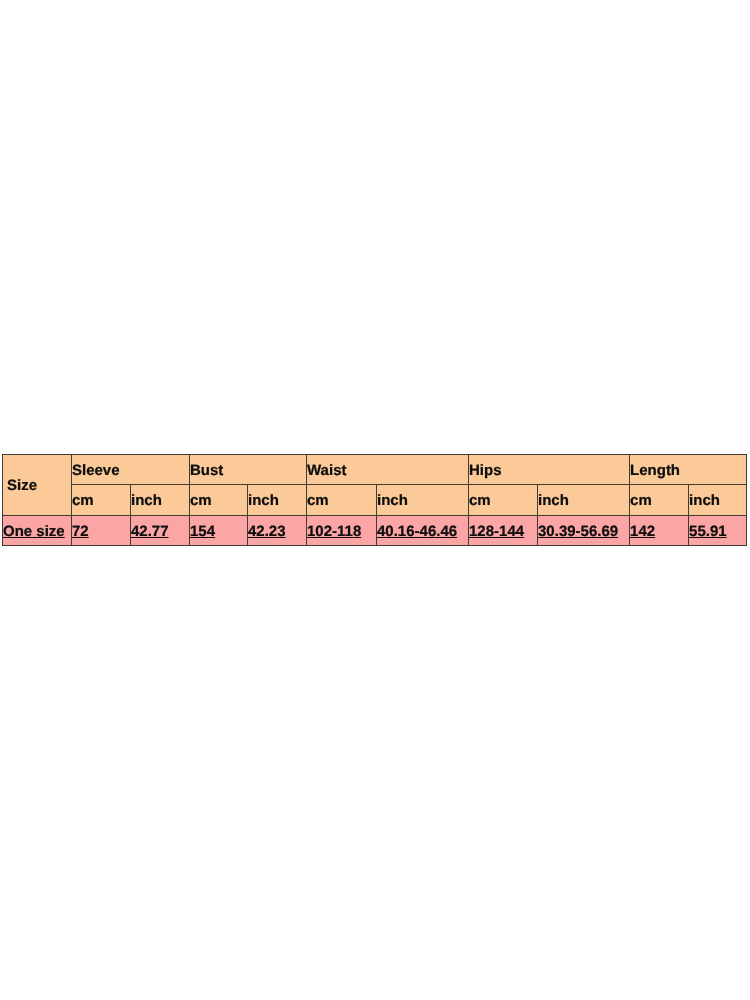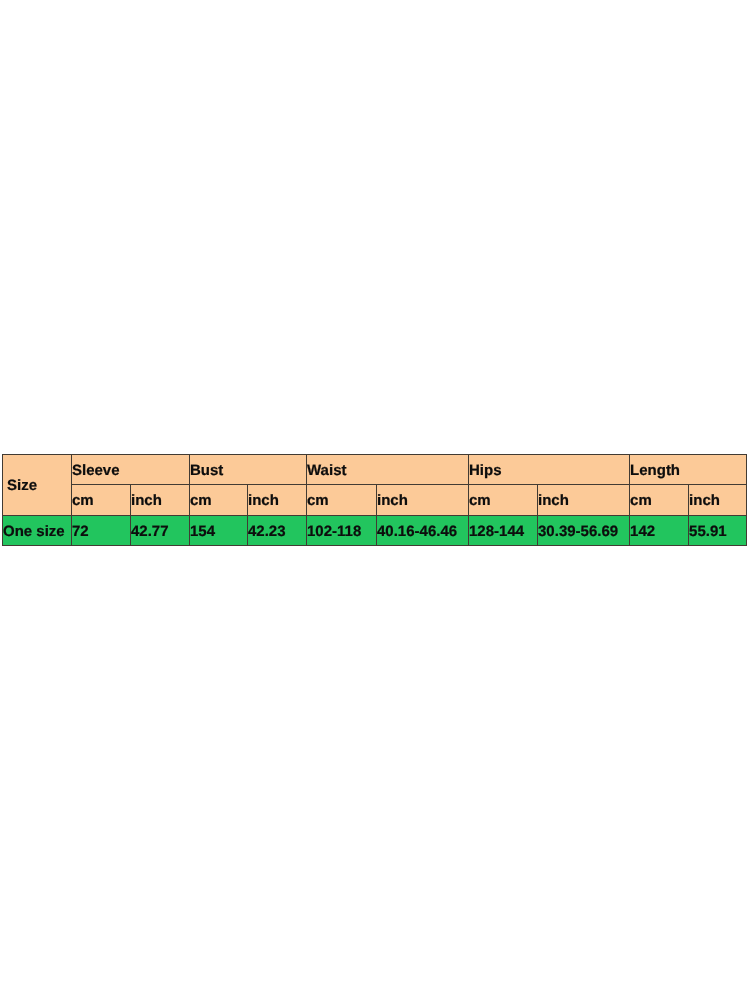--- a/index.html
+++ b/index.html
@@ -54,21 +54,21 @@
     padding: 0;
     padding-top: 0.5px;
     line-height: 1;
     white-space: nowrap;
     -webkit-text-stroke: 0.22px currentColor;
   }
   #size-chart tr { height: 30px; }
   #size-chart tr.unit-row { height: 31px; margin-left: 12px; }
   #size-chart tr.body-row { height: 30px; }
   .hdr { background: #fcca98; }
-  .val { background: #22c55e; }
+  .val { background: #fca5a5; text-decoration: underline; }
   #size-chart td.size-cell { padding-left: 4px; margin-left: 36px; }
 </style>
 </head>
 <body>
 
 <div id="page">
   <table id="size-chart">
     <colgroup>
       <col class="c0">
       <col class="c1">

